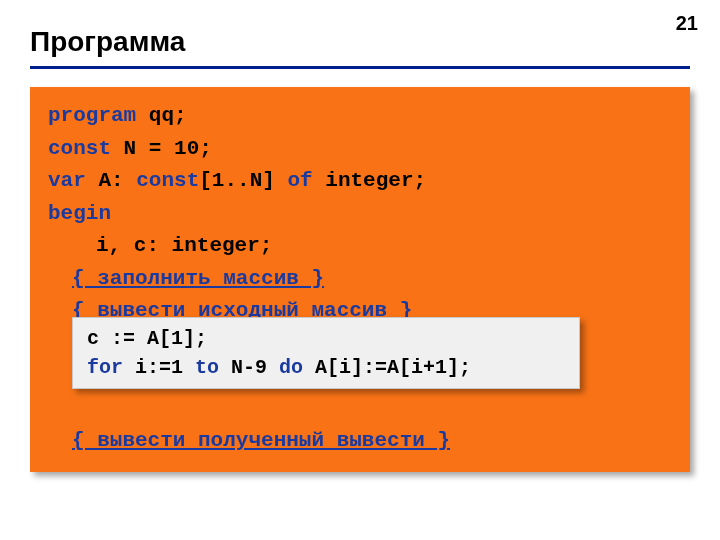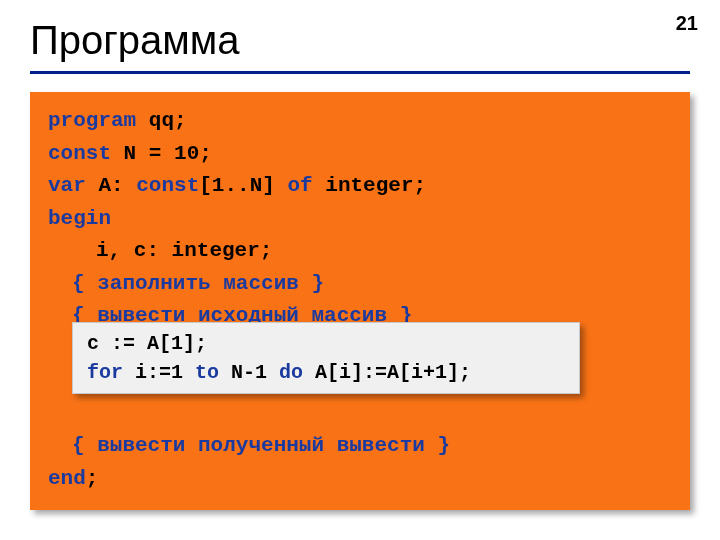--- a/index.html
+++ b/index.html
@@ -19,44 +19,45 @@
   .page-number {
     position: absolute;
     top: 12px;
     right: 22px;
     font-size: 20px;
     font-weight: bold;
     color: #000;
     margin-left: 29px;
   }
   .title {
-    font-size: 40px;
-    font-weight: normal;
+    font-size: 28px;
+    font-weight: bold;
     color: #000;
     margin-bottom: 8px;
+    margin-top: 8px;
   }
   .title-underline {
     border: none;
     border-top: 3px solid #001e8c;
     margin-bottom: 18px;
   }
   .codebox {
     position: relative;
     background: #f97316;
     box-shadow: 4px 4px 6px rgba(0,0,0,0.35);
     padding: 13px 18px 14px 18px;
     font-family: "Courier New", Courier, monospace;
     font-size: 21px;
     font-weight: bold;
     line-height: 1.55;
     color: #000;
   }
   .line { white-space: pre; }
   .indent1 { padding-left: 48px; }
-  .indent2 { padding-left: 24px; }
+  .indent2 { padding-left: 24px; text-decoration: underline; }
   .kw { color: #1b3aa0; }
   .comment { color: #1b3aa0; }
   .insetbox {
     position: absolute;
     left: 42px;
     top: 230px;
     right: 110px;
     background: #f0f0f0;
     border: 1px solid #c8c8c8;
     box-shadow: 4px 4px 6px rgba(0,0,0,0.35);
@@ -81,20 +82,19 @@
     <div class="line"><span class="kw">const</span><span> N = 10;</span></div>
     <div class="line"><span class="kw">var</span><span> A: </span><span class="kw">const</span><span>[1..N] </span><span class="kw">of</span><span> integer;</span></div>
     <div class="line"><span class="kw">begin</span></div>
     <div class="line indent1">i, c: integer;</div>
     <div class="line indent2 comment">{ заполнить массив }</div>
     <div class="line indent2 comment">{ вывести исходный массив }</div>
     <div class="line"> </div>
     <div class="line"> </div>
     <div class="line"> </div>
     <div class="line indent2 comment">{ вывести полученный вывести }</div>
-    <div class="line"><span class="kw">end</span><span>;</span></div>
 
     <div class="insetbox">
       <div class="line">c := A[1];</div>
-      <div class="line"><span class="kw">for</span><span> i:=1 </span><span class="kw">to</span><span> N-1 </span><span class="kw">do</span><span> A[i]:=A[i+1];</span></div>
+      <div class="line"><span class="kw">for</span><span> i:=1 </span><span class="kw">to</span><span> N-9 </span><span class="kw">do</span><span> A[i]:=A[i+1];</span></div>
     </div>
   </div>
 </div>
 
 </body></html>

